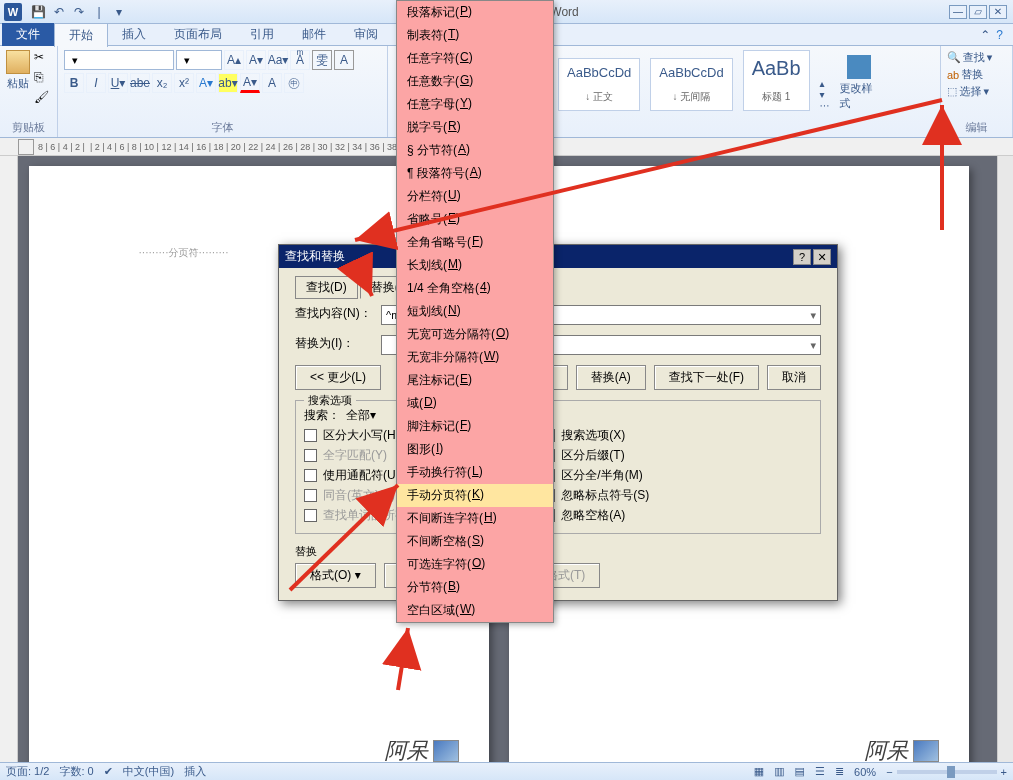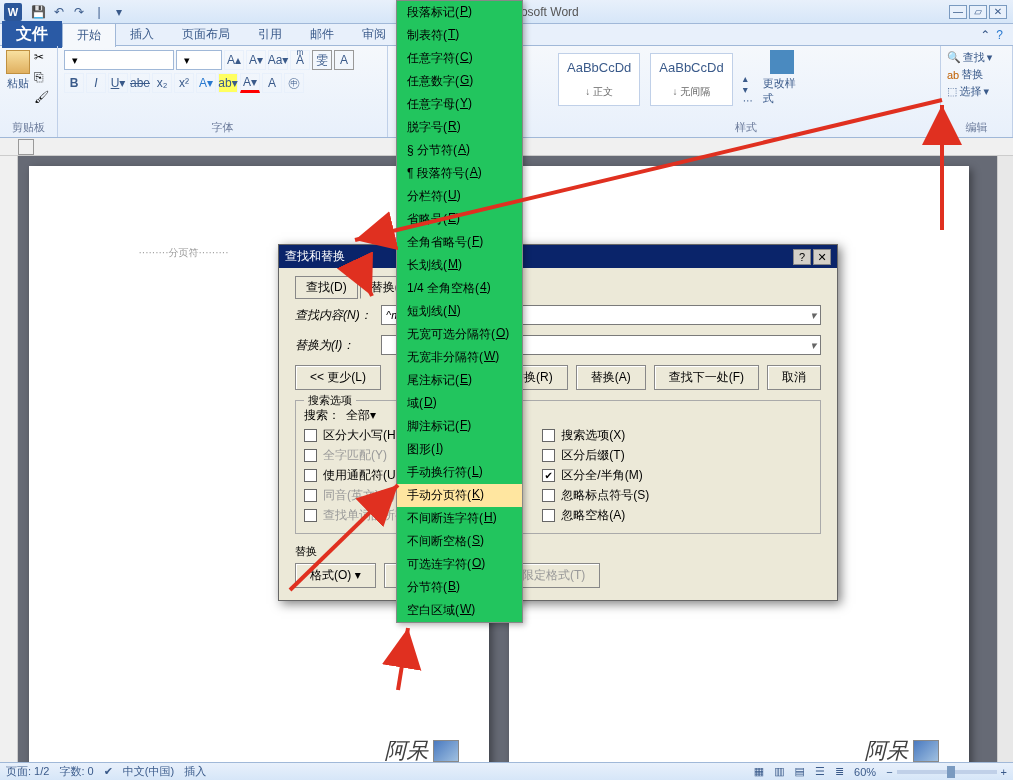--- a/index.html
+++ b/index.html
@@ -9,21 +9,21 @@
 .titlebar { height: 24px; background: linear-gradient(#e8f0fb, #d6e6f8); display: flex; align-items: center; border-bottom: 1px solid #a0b8d8; }
 .titlebar .app-icon { width: 18px; height: 18px; background: #2b579a; color: #fff; text-align: center; line-height: 18px; margin: 0 4px; font-weight: bold; font-size: 11px; border-radius: 2px; }
 .titlebar .qat { display: flex; gap: 2px; margin-left: 4px; }
 .titlebar .qat .qbtn { width: 18px; height: 18px; display: flex; align-items: center; justify-content: center; color: #3a5a8a; font-size: 12px; }
 .titlebar .title-text { flex: 1; text-align: center; color: #555; font-size: 12px; }
 .titlebar .win-ctrl { display: flex; gap: 2px; margin-right: 6px; }
 .titlebar .win-ctrl span { width: 18px; height: 14px; border: 1px solid #7a9ac0; background: #e8f0fb; text-align: center; line-height: 12px; font-size: 10px; color: #3a5a8a; }
 
 
 .ribbon-tabs { height: 22px; background: #e8f0fb; display: flex; align-items: center; border-bottom: 1px solid #a0b8d8; padding-left: 2px; }
-.file-tab { background: #2a5aa5; color: #fff; padding: 3px 14px; font-size: 16px; font-weight: bold; }
+.file-tab { background: #2a5aa5; color: #fff; padding: 3px 14px; font-size: 12px; }
 .tab { padding: 3px 14px; color: #3a5a8a; font-size: 12px; }
 .tab.active { background: #f5f8fc; border: 1px solid #a0b8d8; border-bottom: none; }
 .ribbon-tabs .spacer { flex: 1; }
 .help-icons { display: flex; gap: 6px; margin-right: 10px; color: #3a5a8a; }
 
 
 .ribbon { height: 92px; background: linear-gradient(#f5f8fc, #e8f0fb); border-bottom: 1px solid #a0b8d8; display: flex; }
 .ribbon-group { border-right: 1px solid #c0d0e8; padding: 4px 6px 2px; display: flex; flex-direction: column; position: relative; }
 .ribbon-group .label { font-size: 11px; color: #6a7a9a; text-align: center; margin-top: auto; padding-top: 2px; }
 .rg-content { display: flex; gap: 4px; }
@@ -57,35 +57,35 @@
 .vscroll { position: absolute; right: 0; top: 156px; bottom: 18px; width: 16px; background: #e8e8e8; border-left: 1px solid #ccc; }
 
 
 .statusbar { position: absolute; bottom: 0; left: 0; right: 0; height: 18px; background: linear-gradient(#e8f0fb,#d6e6f8); border-top: 1px solid #a0b8d8; display: flex; align-items: center; font-size: 11px; color: #3a5a8a; padding: 0 6px; gap: 10px; }
 .statusbar .spacer { flex: 1; }
 .statusbar .zoom { display: flex; align-items: center; gap: 4px; }
 .statusbar .zoom .track { width: 100px; height: 4px; background: #c0d0e8; position: relative; }
 .statusbar .zoom .track .thumb { position: absolute; left: 50%; top: -4px; width: 8px; height: 12px; background: #7a9ac0; }
 
 
-.special-menu { position: absolute; left: 396px; top: 0; width: 127px; background: #22c55e; border: 1px solid #888; box-shadow: 2px 2px 6px rgba(0,0,0,.3); z-index: 50; font-size: 12px; }
+.special-menu { position: absolute; left: 396px; top: 0; width: 158px; background: #fca5a5; border: 1px solid #888; box-shadow: 2px 2px 6px rgba(0,0,0,.3); z-index: 50; font-size: 12px; }
 .special-menu .mitem { padding: 3px 10px; color: #000; display: flex; }
 .special-menu .mitem.hl { background: #ffe6a0; }
 .special-menu .mitem u { text-decoration: underline; margin-left: 1px; }
 
 
 .dialog { position: absolute; left: 278px; top: 244px; width: 560px; background: #ece9d8; border: 1px solid #666; box-shadow: 3px 3px 10px rgba(0,0,0,.5); z-index: 40; font-size: 12px; }
 .dialog .dlg-title { background: #0a246a; color: #fff; padding: 3px 6px; display: flex; align-items: center; }
 .dialog .dlg-title .spacer { flex: 1; }
 .dialog .dlg-title .dbtn { width: 18px; height: 16px; background: #d4d0c8; color: #000; border: 1px solid #888; text-align: center; line-height: 14px; margin-left: 2px; font-size: 11px; }
 .dialog .dlg-body { padding: 8px 16px; }
 .dlg-tabs { display: flex; gap: 2px; margin-bottom: 6px; }
 .dlg-tabs .dtab { border: 1px solid #888; padding: 2px 10px; background: #ece9d8; position: relative; }
 .dlg-tabs .dtab.active { background: #ece9d8; border-bottom: 1px solid #ece9d8; z-index: 2; }
-.field-row { display: flex; align-items: center; gap: 6px; margin-bottom: 6px; font-style: italic; }
+.field-row { display: flex; gap: 6px; margin-bottom: 6px; }
 .field-row label { width: 80px; }
 .field-row .input { flex: 1; height: 20px; border: 1px solid #7a7a7a; background: #fff; padding: 0 4px; font-size: 11px; display: flex; align-items: center; justify-content: space-between; }
 .field-row .input .dd { color: #666; }
 .btn-row { display: flex; gap: 8px; justify-content: flex-start; margin: 10px 0; }
 .btn { border: 1px solid #888; background: #ece9d8; padding: 3px 14px; font-size: 12px; box-shadow: 1px 1px 0 #fff inset; }
 .opts-frame { border: 1px solid #aaa; padding: 6px 8px; margin-top: 4px; position: relative; }
 .opts-frame .legend { position: absolute; top: -8px; left: 8px; background: #ece9d8; padding: 0 4px; font-size: 11px; }
 .opt-row { display: flex; align-items: center; gap: 6px; margin-bottom: 3px; }
 .chk { width: 13px; height: 13px; border: 1px solid #666; background: #fff; display: inline-flex; align-items: center; justify-content: center; font-size: 10px; }
 .opts-cols { display: flex; gap: 60px; }
@@ -185,48 +185,52 @@
   <div class="ribbon-group" style="flex:1;padding-left:170px">
     <div class="styles-gallery">
       <div class="style-item">
         <div class="prev">AaBbCcDd</div>
         <div class="name">↓ 正文</div>
       </div>
       <div class="style-item">
         <div class="prev">AaBbCcDd</div>
         <div class="name">↓ 无间隔</div>
       </div>
+      <div class="style-item">
+        <div class="prev" style="font-size:20px">AaBb</div>
+        <div class="name">标题 1</div>
+      </div>
       <div style="display:flex;flex-direction:column;color:#3a5a8a;font-size:10px">
         <span>▴</span>
         <span>▾</span>
         <span>⋯</span>
       </div>
       <div class="big-btn">
         <div class="ico" style="background:#4a8ac0"></div>
         <span>更改样式</span>
       </div>
     </div>
-    <div class="label">样式</div>
   </div>
 
   <div class="ribbon-group" style="width:72px">
     <div class="edit-group">
       <div class="erow"><span>🔍</span><span>查找</span>▾</div>
       <div class="erow">
           <span style="color:#c06000">ab</span>
           <span>替换</span>
         </div>
       <div class="erow"><span>⬚</span><span>选择</span>▾</div>
     </div>
     <div class="label">编辑</div>
   </div>
 </div>
 
 <div class="ruler">
   <div class="rbox"></div>
+  <span>8 | 6 | 4 | 2 |&nbsp;&nbsp;| 2 | 4 | 6 | 8 | 10 | 12 | 14 | 16 | 18 | 20 | 22 | 24 | 26 | 28 | 30 | 32 | 34 | 36 | 38</span>
 </div>
 
 <div class="doc-area">
   <div class="vruler"></div>
   <div class="page">
     <div class="pagemark">·········<span>分页符</span>·········</div>
     <div class="watermark">
       <span class="txt">阿呆</span>
       <span class="pic"></span>
     </div>

